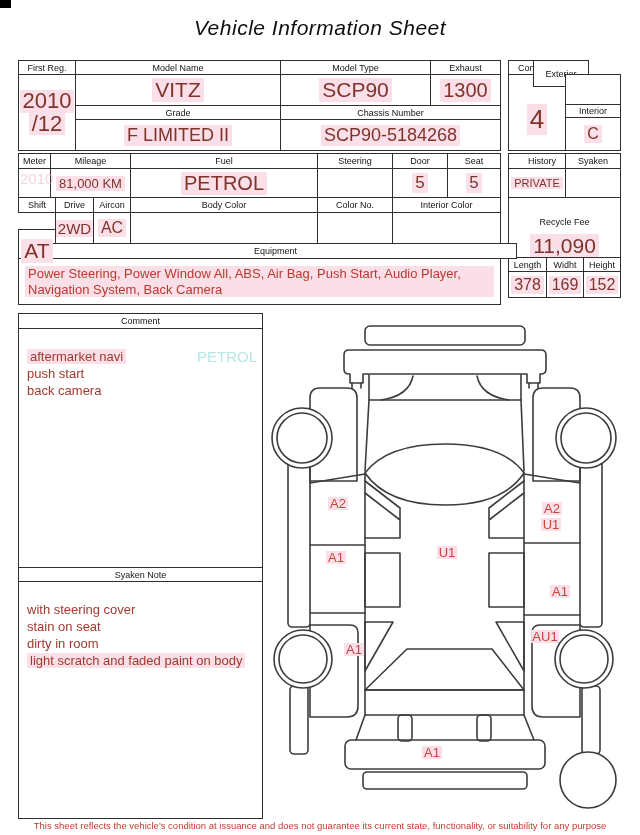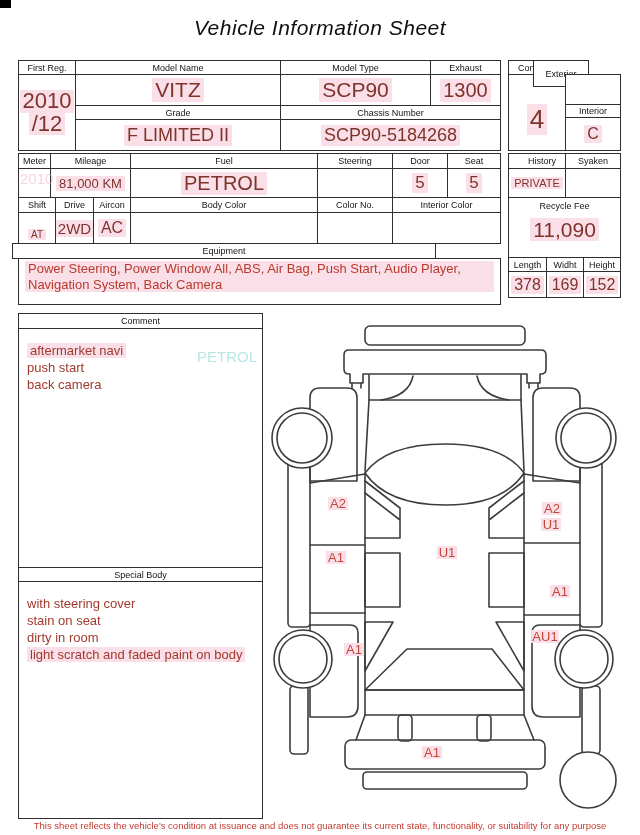--- a/index.html
+++ b/index.html
@@ -13,23 +13,23 @@
          font-size:21px;color:#101010;letter-spacing:.5px;font-style:italic;}
   .corner{position:absolute;left:0;top:0;width:11px;height:8px;background:#000;}
   .cell{position:absolute;box-sizing:border-box;border:1px solid var(--c-border);
         background:#fff;display:flex;align-items:center;justify-content:center;
         text-align:center;overflow:hidden;}
   .lab{font-size:9px;color:#141414;white-space:nowrap;}
   .val{color:var(--c-val);white-space:nowrap;}
   .hl{background:var(--c-hl);padding:0 3px;position:relative;z-index:3;border-radius:1px;}
   .col{flex-direction:column;}
   .notebox{justify-content:flex-start;align-items:flex-start;flex-direction:column;
-           padding:14px 4px 0 8px;text-align:left;}
+           padding:20px 4px 0 8px;text-align:left;}
   .note-line{font-size:13px;color:var(--c-note);line-height:1.3;white-space:nowrap;}
-  .eqbox{justify-content:flex-start;align-items:flex-start;padding:2px 6px;text-align:left;}
+  .eqbox{justify-content:flex-start;align-items:center;padding:2px 6px;text-align:left;}
   .eq{font-size:13px;color:var(--c-eq);line-height:1.2;}
   .ghost{position:absolute;z-index:2;pointer-events:none;white-space:nowrap;}
   .disclaimer{position:absolute;left:0;top:820px;width:640px;text-align:center;
               font-size:9.5px;color:var(--c-disc);}
   svg text{font-family:"Liberation Sans",sans-serif;}
 </style>
 </head>
 <body>
 
 <div id="page">
@@ -94,21 +94,21 @@
   <div class="cell lab" style="left:392px;top:153px;width:56px;height:16px">Door</div>
   <div class="cell val" style="left:392px;top:168px;width:56px;height:30px;font-size:17px">
       <span class="hl">5</span>
     </div>
   <div class="cell lab" style="left:447px;top:153px;width:54px;height:16px">Seat</div>
   <div class="cell val" style="left:447px;top:168px;width:54px;height:30px;font-size:17px">
       <span class="hl">5</span>
     </div>
 
   <div class="cell lab" style="left:18px;top:197px;width:38px;height:16px">Shift</div>
-  <div class="cell val" style="left:18px;top:212px;width:38px;height:44px;font-size:10px">
+  <div class="cell val" style="left:18px;top:229px;width:38px;height:44px;font-size:21px">
       <span class="hl">AT</span>
     </div>
   <div class="cell lab" style="left:55px;top:197px;width:39px;height:16px">Drive</div>
   <div class="cell val" style="left:55px;top:212px;width:39px;height:32px;font-size:15px">
       <span class="hl">2WD</span>
     </div>
   <div class="cell lab" style="left:93px;top:197px;width:38px;height:16px">Aircon</div>
   <div class="cell val" style="left:93px;top:212px;width:38px;height:32px;font-size:16px">
       <span class="hl">AC</span>
     </div>
@@ -124,51 +124,51 @@
 
   <div class="cell lab" style="left:508px;top:153px;width:68px;height:16px">History</div>
   <div class="cell val" style="left:508px;top:168px;width:58px;height:30px;font-size:11px">
       <span class="hl">PRIVATE</span>
     </div>
   <div class="cell lab" style="left:565px;top:153px;width:56px;height:16px">Syaken</div>
   <div class="cell val" style="left:565px;top:168px;width:56px;height:30px;font-size:12px">
       <span></span>
     </div>
 
-  <div class="cell col" style="left:508px;top:197px;width:113px;height:61px;justify-content:flex-start;padding-top:3px">
+  <div class="cell col" style="left:508px;top:197px;width:113px;height:61px;justify-content:flex-start;padding-top:19px">
     <span class="lab">Recycle Fee</span>
     <span class="val" style="font-size:21px;margin-top:7px"><span class="hl">11,090</span></span>
   </div>
 
   <div class="cell lab" style="left:508px;top:257px;width:39px;height:15px">Length</div>
   <div class="cell val" style="left:508px;top:271px;width:39px;height:27px;font-size:16px">
       <span class="hl">378</span>
     </div>
   <div class="cell lab" style="left:546px;top:257px;width:38px;height:15px">Widht</div>
   <div class="cell val" style="left:546px;top:271px;width:38px;height:27px;font-size:16px">
       <span class="hl">169</span>
     </div>
   <div class="cell lab" style="left:583px;top:257px;width:38px;height:15px">Height</div>
   <div class="cell val" style="left:583px;top:271px;width:38px;height:27px;font-size:16px">
       <span class="hl">152</span>
     </div>
 
-  <div class="cell lab" style="left:12px;top:243px;width:424px;height:16px">Equipment</div>
+  <div class="cell lab" style="left:34px;top:243px;width:483px;height:16px">Equipment</div>
   <div class="cell eqbox" style="left:18px;top:258px;width:483px;height:47px">
     <span class="eq hl" style="white-space:normal">Power Steering, Power Window All, ABS, Air Bag, Push Start, Audio Player, Navigation System, Back Camera</span>
   </div>
 
   <div class="cell lab" style="left:18px;top:313px;width:245px;height:16px">Comment</div>
   <div class="cell notebox" id="comment-lines" style="left:18px;top:328px;width:245px;height:240px">
       <div class="note-line"><span class="hl">aftermarket navi</span></div>
       <div class="note-line"><span>push start</span></div>
       <div class="note-line"><span>back camera</span></div>
     </div>
 
-  <div class="cell lab" style="left:18px;top:567px;width:245px;height:15px">Special Body</div>
+  <div class="cell lab" style="left:18px;top:567px;width:245px;height:15px">Syaken Note</div>
   <div class="cell notebox" id="special-lines" style="left:18px;top:581px;width:245px;height:238px">
       <div class="note-line"><span>with steering cover</span></div>
       <div class="note-line"><span>stain on seat</span></div>
       <div class="note-line"><span>dirty in room</span></div>
       <div class="note-line"><span class="hl">light scratch and faded paint on body</span></div>
     </div>
 
   <svg viewBox="268 308 374 514" style="position:absolute;left:268px;top:308px;width:374px;height:514px" fill="none" stroke="#3c3c3c" stroke-width="1.6" stroke-linejoin="round" stroke-linecap="round">
     <g>
 

